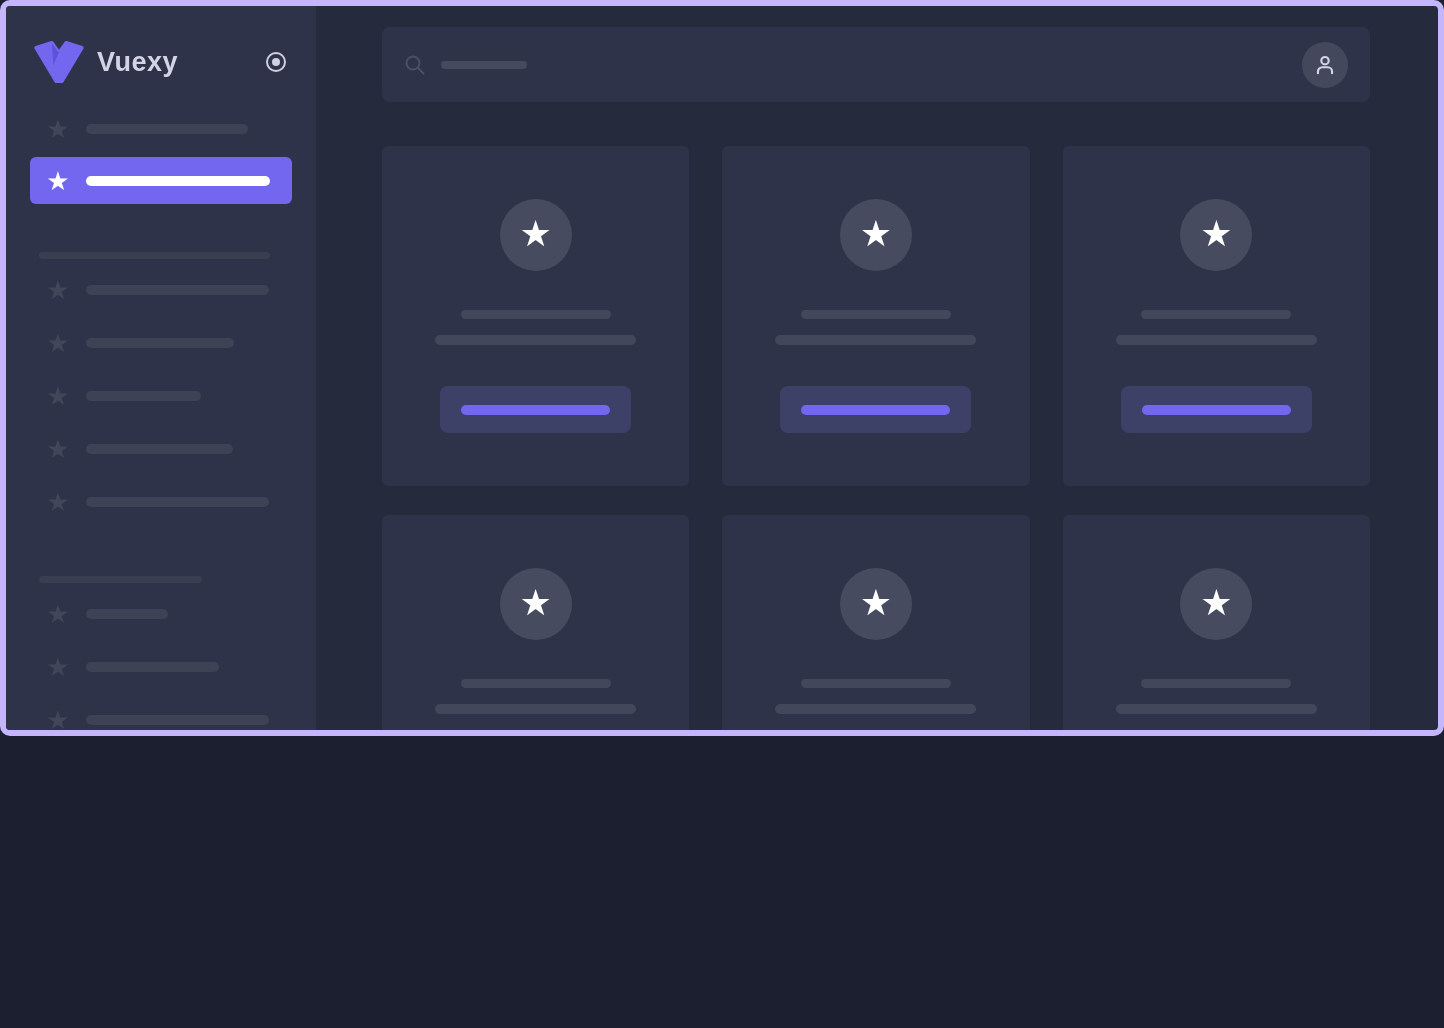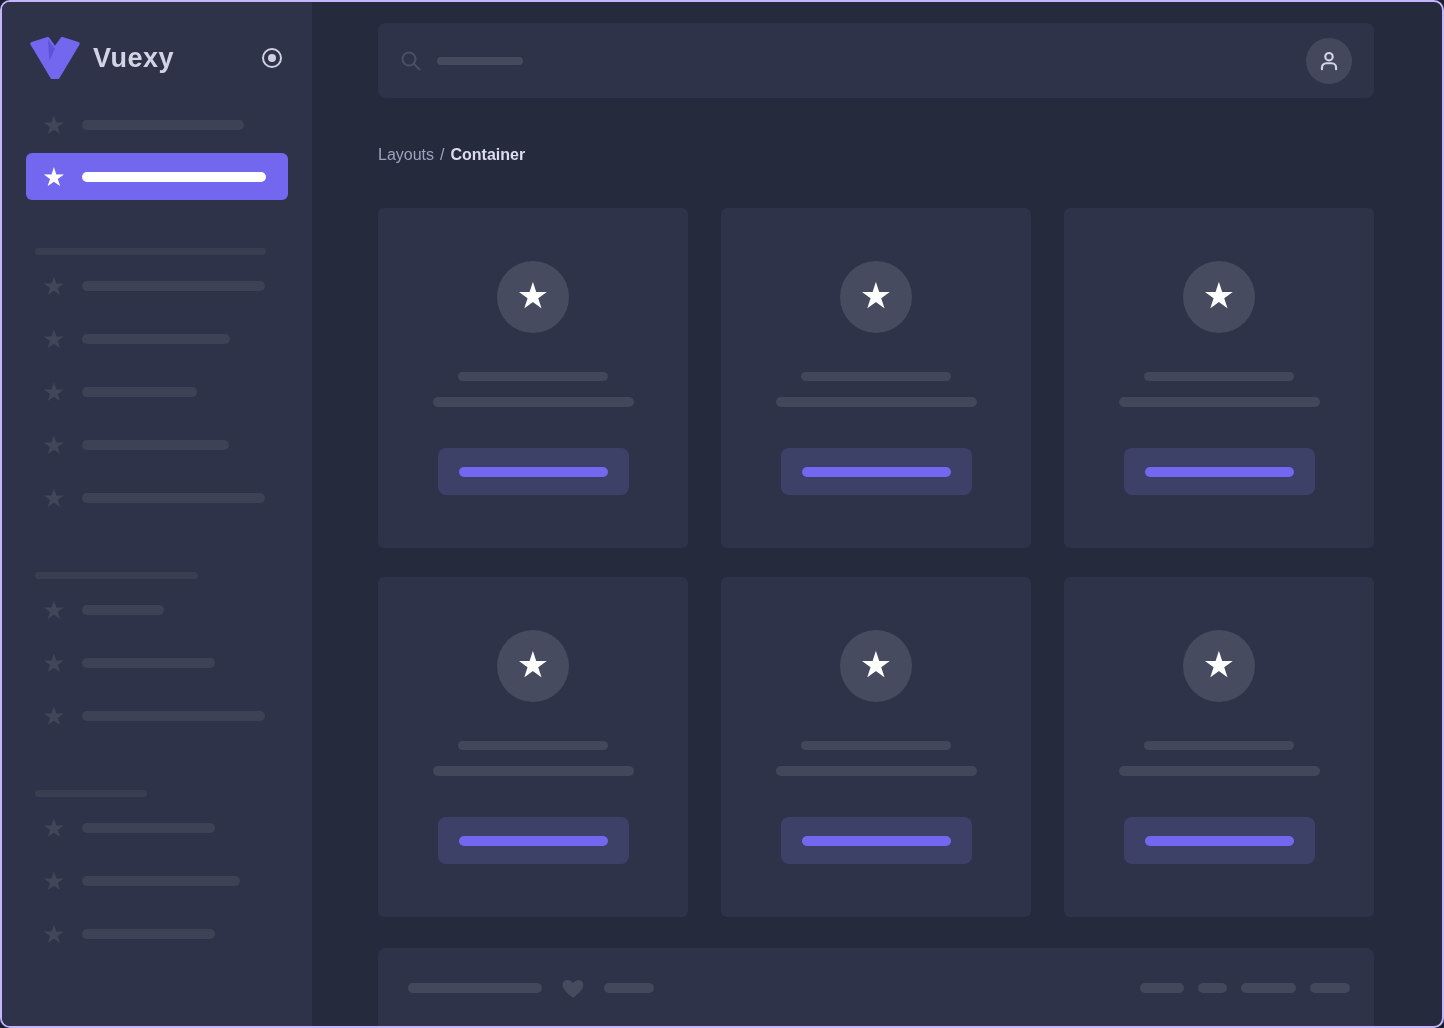--- a/index.html
+++ b/index.html
@@ -1,22 +1,22 @@
 <!DOCTYPE html>
 <html><head>
 <meta charset="utf-8">
 <style>
   * { box-sizing: border-box; margin: 0; padding: 0; }
   html,body { background: #1c1f30; }
   body { font-family: "Liberation Sans", sans-serif; }
 
   .screen{
-    width:1444px;height:1028px;
+    width:1444px;height:736px;
     background:var(--page-bg,#252a3d);
-    border:2px solid #c4b5fd;border-radius:10px;
+    border:6px solid #c4b5fd;border-radius:10px;
     overflow:hidden;display:flex;position:relative;
   }
 
   
   .sidebar{width:310px;flex-shrink:0;background:var(--panel-bg,#2f3349);}
   .logo-row{display:flex;align-items:center;height:90px;padding:22px 28px 0 28px;}
   .logo-mark{width:50px;height:44px;flex-shrink:0;}
   .brand-name{color:#d2d4e6;font-size:27px;font-weight:bold;letter-spacing:.5px;margin-left:13px;flex:1;}
   .pin-btn{width:24px;height:24px;cursor:pointer;flex-shrink:0;}
 
@@ -156,23 +156,20 @@
       </svg>
       <span class="search-ph" style="width: 86px;"></span>
       <div class="avatar">
         <svg width="26" height="26" viewBox="0 0 24 24">
           <circle cx="12" cy="8" r="3.4" fill="none" stroke="#d2d4e8" stroke-width="2"></circle>
           <path d="M5.5 19.5 v-1.4 a4 4 0 0 1 4 -4 h5 a4 4 0 0 1 4 4 v1.4" fill="none" stroke="#d2d4e8" stroke-width="2" stroke-linecap="round"></path>
         </svg>
       </div>
     </header>
 
-    <div class="breadcrumb">
-      <span class="parent">Layouts</span><span class="sep">/</span><span class="current">Container</span>
-    </div>
 
     <section class="grid">
         <div class="card">
     <div class="card-circle">
       <span class="card-star">★</span>
     </div>
     <span class="sk-bar card-line1" style="width: 150px;"></span>
     <span class="sk-bar card-line2" style="width: 201px;"></span>
     <div class="card-btn">
       <span class="card-btn-bar" style="width: 149px;"></span>

